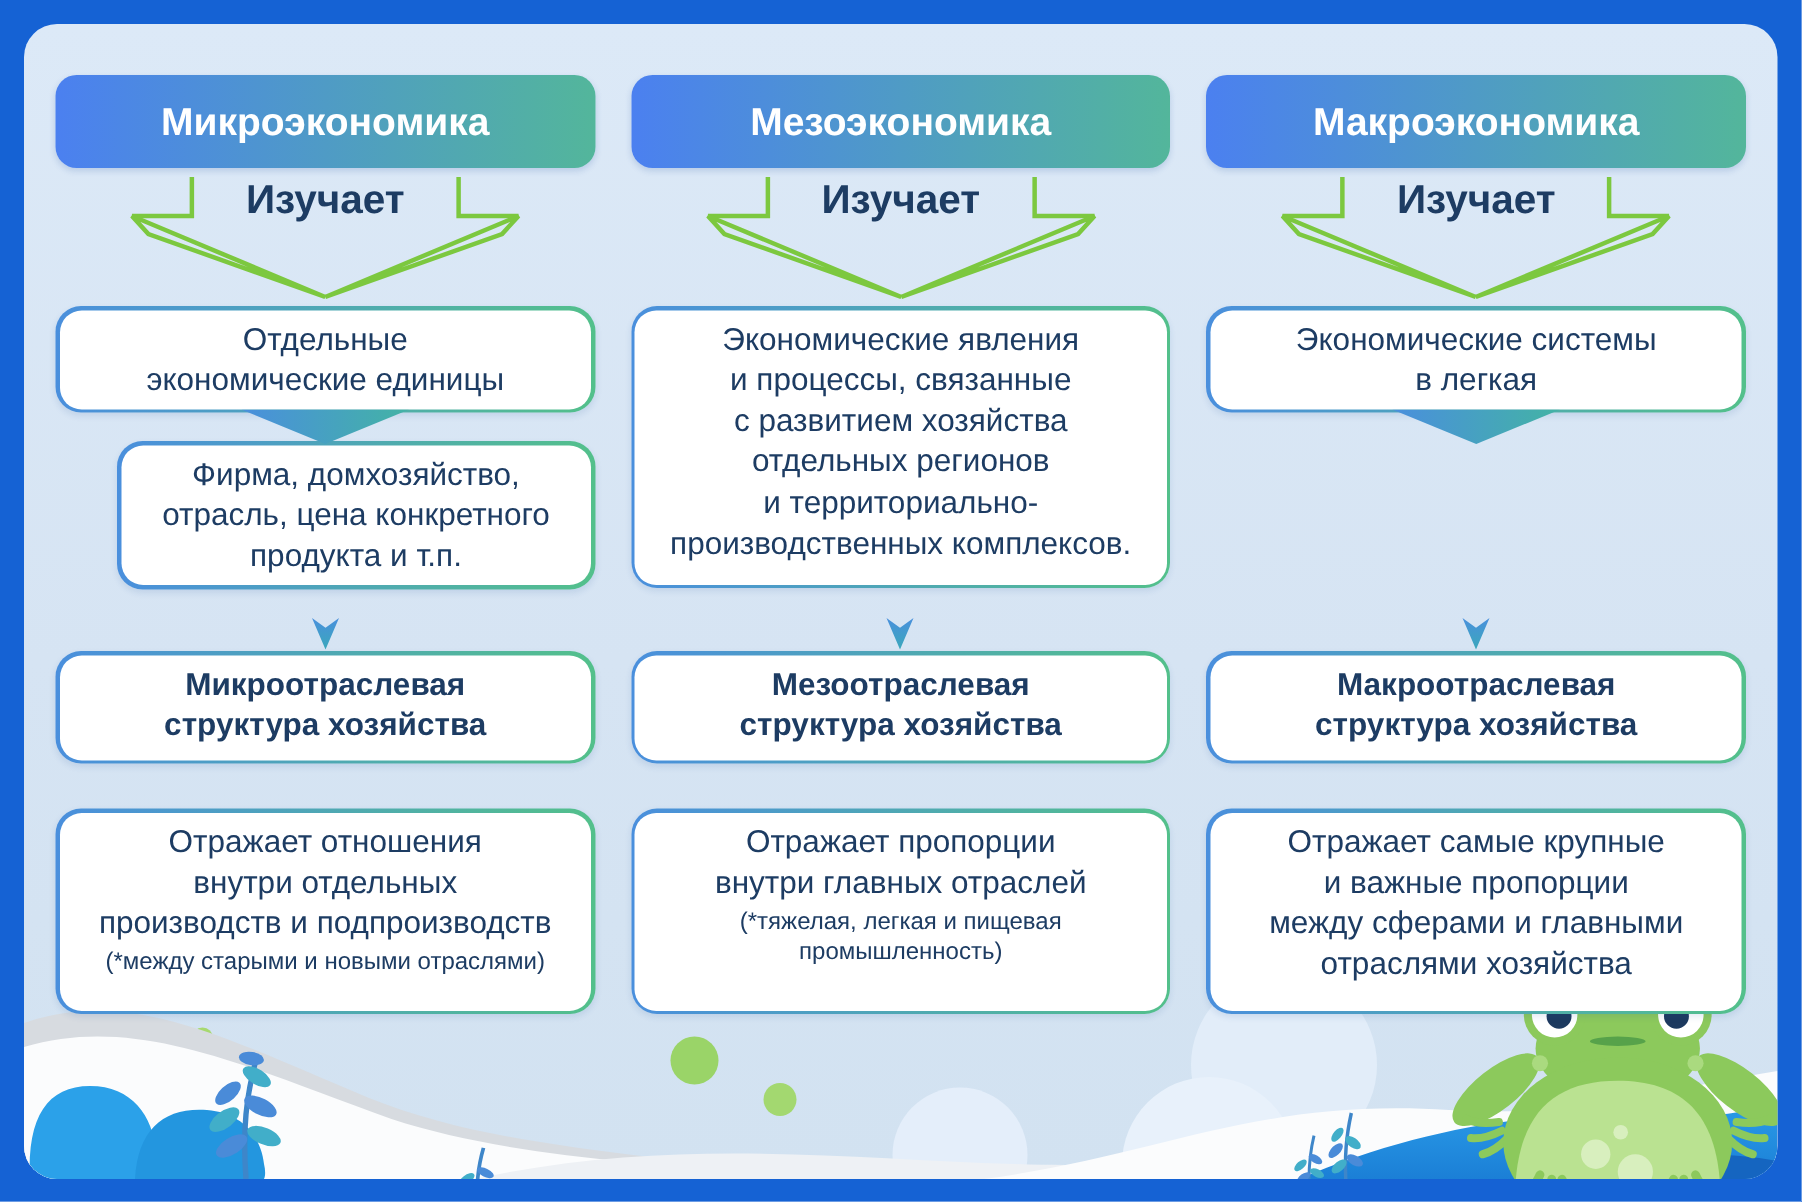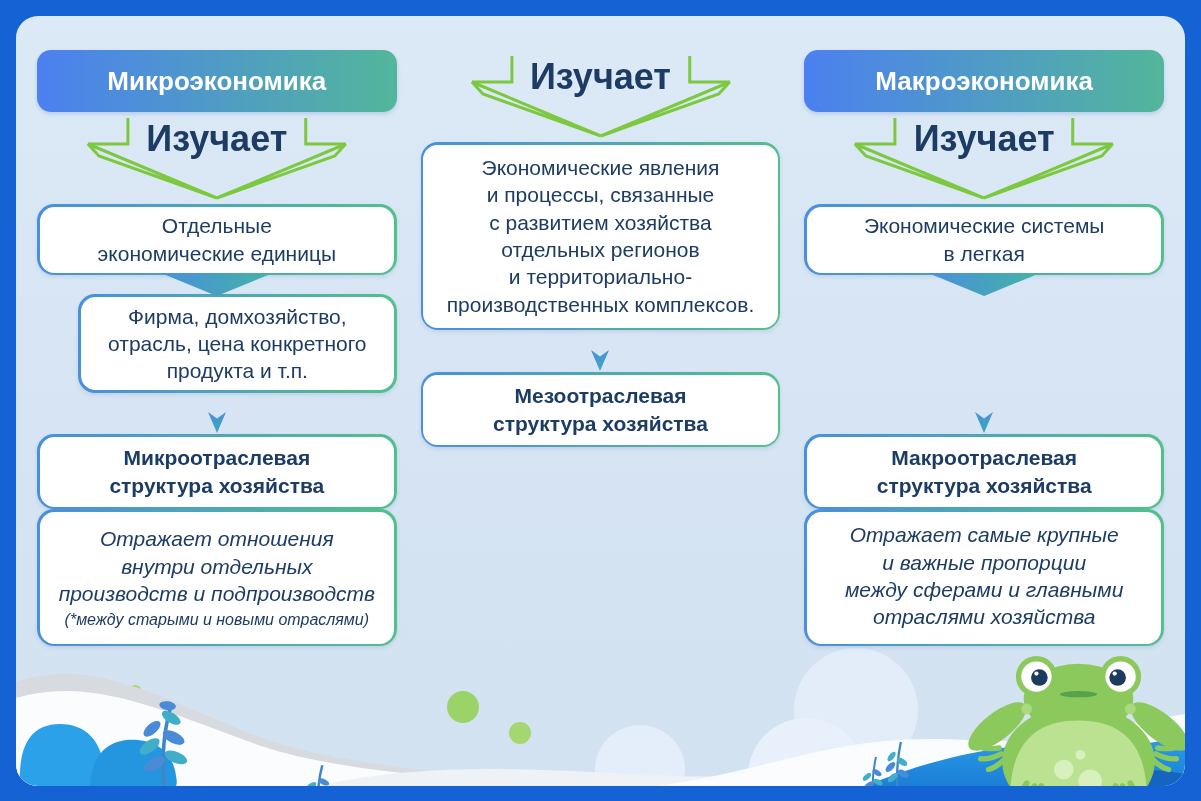--- a/index.html
+++ b/index.html
@@ -23,46 +23,46 @@
   .pill{
     height:62px;border-radius:14px;
     background:linear-gradient(90deg,var(--pill-blue,#4b80f0),var(--pill-teal,#53b69b));
     color:#fff;font-size:26px;font-weight:700;
     display:flex;align-items:center;justify-content:center;
     box-shadow:0 2px 4px rgba(30,80,160,.18);
   }
   .funnel{position:relative;height:92px;}
   .funnel .label{
     position:absolute;top:6px;left:0;width:100%;text-align:center;
-    font-size:36px;font-weight:700;color:var(--navy,#1d3c63);
+    font-size:27px;font-weight:700;color:var(--navy,#1d3c63);
   }
   .funnel svg{position:absolute;inset:0;width:100%;height:100%;}
   .upper{height:188px;display:flex;flex-direction:column;}
   .gbox{
     background:linear-gradient(90deg,var(--border-blue,#4a8fdd),var(--border-green,#53c08b));
     border-radius:17px;padding:2.5px;box-shadow:0 2px 4px rgba(30,80,160,.12);
   }
   .gbox-inner{
     background:#fff;border-radius:14.5px;height:100%;box-sizing:border-box;
-    display:flex;flex-direction:column;align-items:center;justify-content:center;
+    display:flex;flex-direction:column;align-items:center;
     padding:6px 12px;text-align:center;
   }
   .btxt{white-space:pre-line;font-size:21px;line-height:1.3;color:var(--navy,#1d3c63);}
   .btxt.bold{font-weight:700;}
   .note{white-space:pre-line;font-size:16px;line-height:1.22;color:var(--navy,#1d3c63);margin-top:3px;}
   .h66{height:66px;} .h98{height:98px;margin-left:41px;} .h186{height:186px;flex:1;}
   .h70{height:70px;} .h132{height:132px;}
   .chev-zone{height:24px;display:flex;justify-content:center;position:relative;z-index:3;margin:-2px 0 -2px 0;}
   .chevron{
     width:112px;height:23px;
     background:linear-gradient(90deg,var(--border-blue,#4a8fdd),var(--chev-teal,#43b3a5));
     clip-path:polygon(0 0,100% 0,50% 100%);
   }
   .arrow-zone{height:42px;display:flex;justify-content:center;align-items:stretch;}
-  .reflects{margin-top:0;font-style:italic;}
+  .reflects{margin-top:30px;}
   .decor{position:absolute;left:0;bottom:0;width:100%;height:150px;z-index:1;}
   .frog{position:absolute;left:950px;top:632px;width:225px;height:152px;z-index:2;}
 </style>
 </head>
 <body>
 
 <div class="frame">
   <div class="panel">
 
     <svg class="decor" viewBox="0 0 1169 150" preserveAspectRatio="none" aria-hidden="true">
@@ -233,20 +233,23 @@
           <div class="gbox-inner">
             <div class="btxt">Отражает отношения
 внутри отдельных
 производств и подпроизводств</div>
             <div class="note">(*между старыми и новыми отраслями)</div>
           </div>
         </div>
       </div>
 
       <div class="col">
+        <div class="pill">
+          <span>Мезоэкономика</span>
+        </div>
         <div class="funnel">
           <svg viewBox="0 0 360 92" preserveAspectRatio="none" aria-hidden="true">
             <g stroke="#7cc83f" stroke-width="3" fill="none">
               <polyline points="91,6 91,32 51,32"></polyline>
                 <polygon points="51,32 180,86 62,44"></polygon>
               <polyline points="269,6 269,32 309,32"></polyline>
                 <polygon points="309,32 180,86 298,44"></polygon>
             </g>
           </svg>
           <div class="label">Изучает</div>
@@ -268,20 +271,28 @@
             <line x1="13" y1="0" x2="13" y2="25" stroke="url(#ag1)" stroke-width="3.4"></line>
             <polygon points="13,41 4,20 13,26.5 22,20" fill="url(#ag1)"></polygon>
           </svg>
         </div>
         <div class="gbox h70">
           <div class="gbox-inner">
               <div class="btxt bold">Мезоотраслевая
 структура хозяйства</div>
             </div>
         </div>
+        <div class="gbox h132 reflects">
+          <div class="gbox-inner">
+            <div class="btxt">Отражает пропорции
+внутри главных отраслей</div>
+            <div class="note">(*тяжелая, легкая и пищевая
+промышленность)</div>
+          </div>
+        </div>
       </div>
 
       <div class="col">
         <div class="pill">
           <span>Макроэкономика</span>
         </div>
         <div class="funnel">
           <svg viewBox="0 0 360 92" preserveAspectRatio="none" aria-hidden="true">
             <g stroke="#7cc83f" stroke-width="3" fill="none">
               <polyline points="91,6 91,32 51,32"></polyline>

